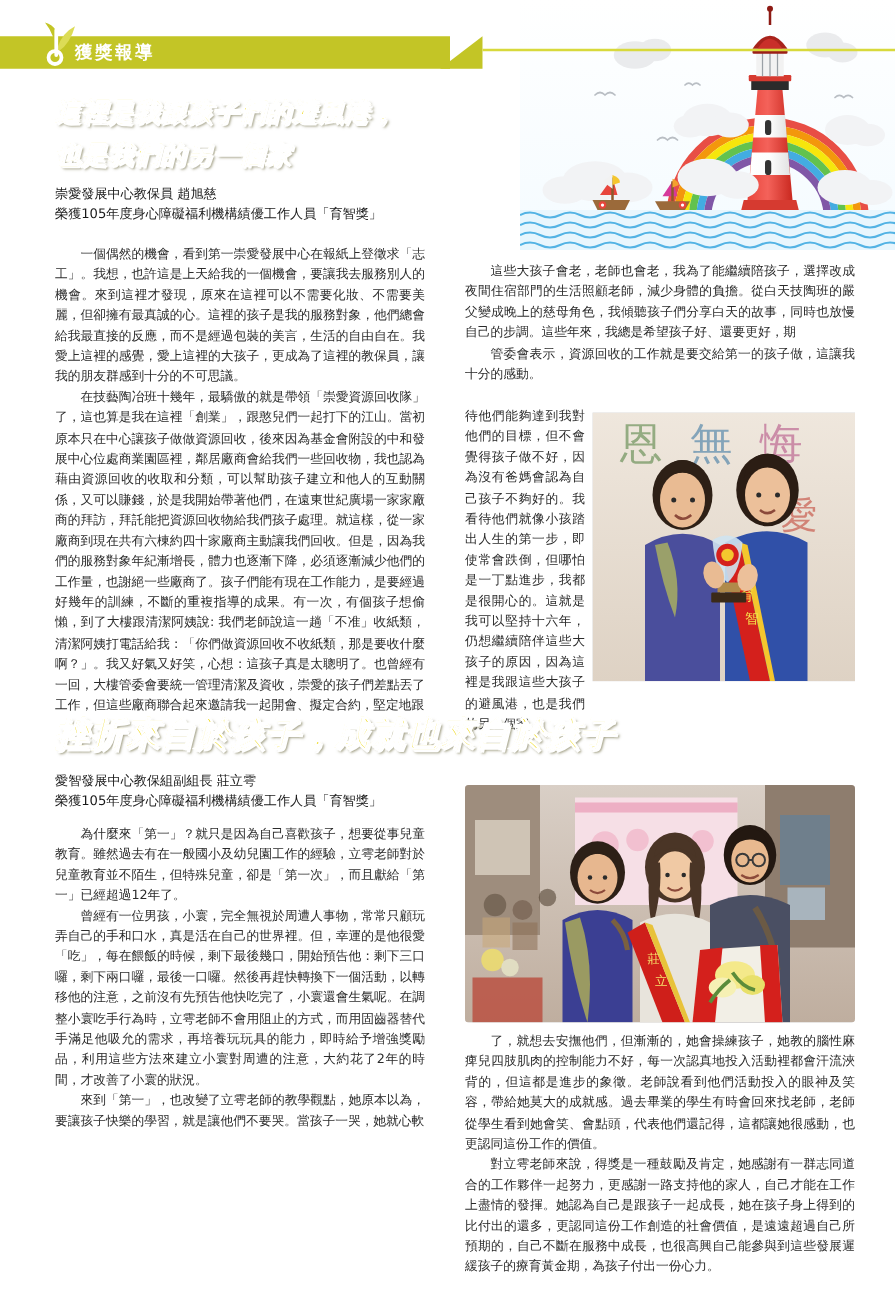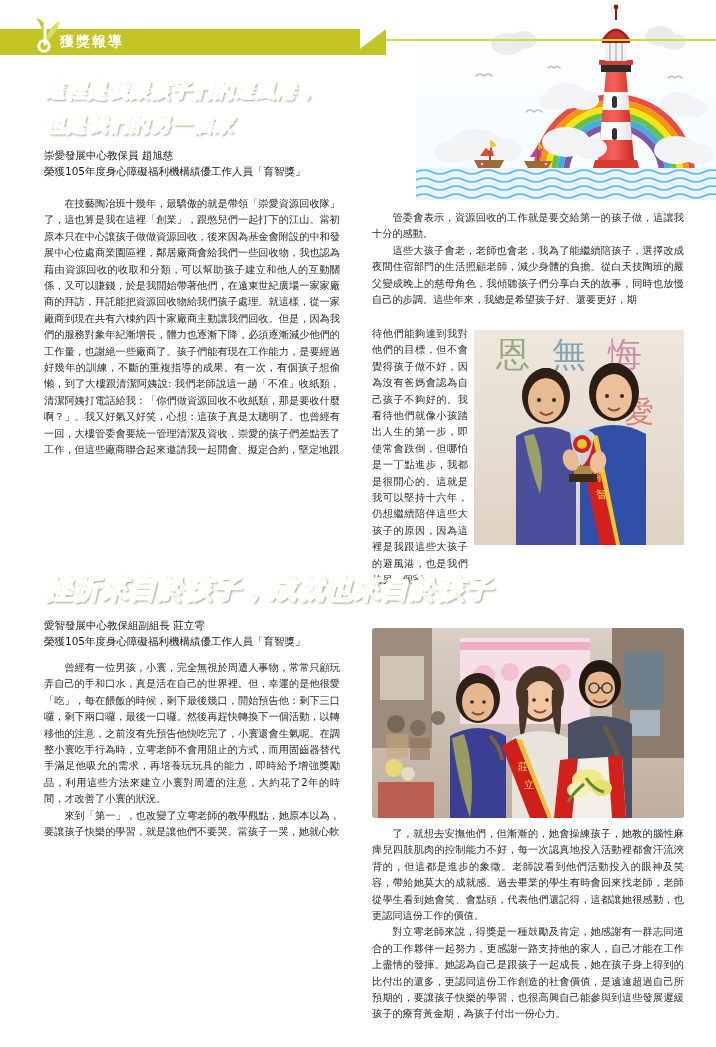--- a/index.html
+++ b/index.html
@@ -320,26 +320,27 @@
     <div class="ln">這裡是我跟孩子們的避風港，</div>
     <div class="ln">也是我們的另一個家</div>
   </div>
 
   <div class="byline" id="byline1">
     <div>崇愛發展中心教保員 趙旭慈</div>
     <div>榮獲105年度身心障礙福利機構績優工作人員「育智獎」</div>
   </div>
 
   <div class="col" id="a1-col-left">
+    <p>一個偶然的機會，看到第一崇愛發展中心在報紙上登徵求「志工」。我想，也許這是上天給我的一個機會，要讓我去服務別人的機會。來到這裡才發現，原來在這裡可以不需要化妝、不需要美麗，但卻擁有最真誠的心。這裡的孩子是我的服務對象，他們總會給我最直接的反應，而不是經過包裝的美言，生活的自由自在。我愛上這裡的感覺，愛上這裡的大孩子，更成為了這裡的教保員，讓我的朋友群感到十分的不可思議。</p>
     <p>在技藝陶冶班十幾年，最驕傲的就是帶領「崇愛資源回收隊」了，這也算是我在這裡「創業」，跟憨兒們一起打下的江山。當初原本只在中心讓孩子做做資源回收，後來因為基金會附設的中和發展中心位處商業園區裡，鄰居廠商會給我們一些回收物，我也認為藉由資源回收的收取和分類，可以幫助孩子建立和他人的互動關係，又可以賺錢，於是我開始帶著他們，在遠東世紀廣場一家家廠商的拜訪，拜託能把資源回收物給我們孩子處理。就這樣，從一家廠商到現在共有六棟約四十家廠商主動讓我們回收。但是，因為我們的服務對象年紀漸增長，體力也逐漸下降，必須逐漸減少他們的工作量，也謝絕一些廠商了。孩子們能有現在工作能力，是要經過好幾年的訓練，不斷的重複指導的成果。有一次，有個孩子想偷懶，到了大樓跟清潔阿姨說: 我們老師說這一趟「不准」收紙類，清潔阿姨打電話給我：「你們做資源回收不收紙類，那是要收什麼啊？」。我又好氣又好笑，心想：這孩子真是太聰明了。也曾經有一回，大樓管委會要統一管理清潔及資收，崇愛的孩子們差點丟了工作，但這些廠商聯合起來邀請我一起開會、擬定合約，堅定地跟</p>
   </div>
 
   <div class="col" id="a1-col-right">
+    <p>這些大孩子會老，老師也會老，我為了能繼續陪孩子，選擇改成夜間住宿部門的生活照顧老師，減少身體的負擔。從白天技陶班的嚴父變成晚上的慈母角色，我傾聽孩子們分享白天的故事，同時也放慢自己的步調。這些年來，我總是希望孩子好、還要更好，期</p>
     <p>管委會表示，資源回收的工作就是要交給第一的孩子做，這讓我十分的感動。</p>
-    <p>這些大孩子會老，老師也會老，我為了能繼續陪孩子，選擇改成夜間住宿部門的生活照顧老師，減少身體的負擔。從白天技陶班的嚴父變成晚上的慈母角色，我傾聽孩子們分享白天的故事，同時也放慢自己的步調。這些年來，我總是希望孩子好、還要更好，期</p>
   </div>
 
   <div class="col" id="a1-col-right-narrow">
     <p style="text-indent:0">待他們能夠達到我對他們的目標，但不會覺得孩子做不好，因為沒有爸媽會認為自己孩子不夠好的。我看待他們就像小孩踏出人生的第一步，即使常會跌倒，但哪怕是一丁點進步，我都是很開心的。這就是我可以堅持十六年，仍想繼續陪伴這些大孩子的原因，因為這裡是我跟這些大孩子的避風港，也是我們的另一個家。</p>
   </div>
 
   <div class="photo" id="photo1">
     <svg viewBox="0 0 210 215" xmlns="http://www.w3.org/2000/svg">
       <defs>
         <linearGradient id="bg1" x1="0" y1="0" x2="0" y2="1">
@@ -398,27 +399,28 @@
   <div class="headline2">
     <div class="ln">挫折來自於孩子，成就也來自於孩子</div>
   </div>
 
   <div class="byline" id="byline2">
     <div>愛智發展中心教保組副組長 莊立雩</div>
     <div>榮獲105年度身心障礙福利機構績優工作人員「育智獎」</div>
   </div>
 
   <div class="col" id="a2-col-left">
+    <p>為什麼來「第一」？就只是因為自己喜歡孩子，想要從事兒童教育。雖然過去有在一般國小及幼兒園工作的經驗，立雩老師對於兒童教育並不陌生，但特殊兒童，卻是「第一次」，而且獻給「第一」已經超過12年了。</p>
     <p>曾經有一位男孩，小寰，完全無視於周遭人事物，常常只顧玩弄自己的手和口水，真是活在自己的世界裡。但，幸運的是他很愛「吃」，每在餵飯的時候，剩下最後幾口，開始預告他：剩下三口囉，剩下兩口囉，最後一口囉。然後再趕快轉換下一個活動，以轉移他的注意，之前沒有先預告他快吃完了，小寰還會生氣呢。在調整小寰吃手行為時，立雩老師不會用阻止的方式，而用固齒器替代手滿足他吸允的需求，再培養玩玩具的能力，即時給予增強獎勵品，利用這些方法來建立小寰對周遭的注意，大約花了2年的時間，才改善了小寰的狀況。</p>
     <p>來到「第一」，也改變了立雩老師的教學觀點，她原本以為，要讓孩子快樂的學習，就是讓他們不要哭。當孩子一哭，她就心軟</p>
   </div>
 
   <div class="col" id="a2-col-right">
     <p>了，就想去安撫他們，但漸漸的，她會操練孩子，她教的腦性麻痺兒四肢肌肉的控制能力不好，每一次認真地投入活動裡都會汗流浹背的，但這都是進步的象徵。老師說看到他們活動投入的眼神及笑容，帶給她莫大的成就感。過去畢業的學生有時會回來找老師，老師從學生看到她會笑、會點頭，代表他們還記得，這都讓她很感動，也更認同這份工作的價值。</p>
-    <p>對立雩老師來說，得獎是一種鼓勵及肯定，她感謝有一群志同道合的工作夥伴一起努力，更感謝一路支持他的家人，自己才能在工作上盡情的發揮。她認為自己是跟孩子一起成長，她在孩子身上得到的比付出的還多，更認同這份工作創造的社會價值，是遠遠超過自己所預期的，要讓孩子快樂的學習，也很高興自己能參與到這些發展遲緩孩子的療育黃金期，為孩子付出一份心力。</p>
+    <p>對立雩老師來說，得獎是一種鼓勵及肯定，她感謝有一群志同道合的工作夥伴一起努力，更感謝一路支持他的家人，自己才能在工作上盡情的發揮。她認為自己是跟孩子一起成長，她在孩子身上得到的比付出的還多，更認同這份工作創造的社會價值，是遠遠超過自己所預期的，自己不斷在服務中成長，也很高興自己能參與到這些發展遲緩孩子的療育黃金期，為孩子付出一份心力。</p>
   </div>
 
   <div class="photo" id="photo2">
     <svg viewBox="0 0 312 190" xmlns="http://www.w3.org/2000/svg">
       <defs>
         <linearGradient id="hall" x1="0" y1="0" x2="0" y2="1">
           <stop offset="0" stop-color="#d9cfc6"></stop>
           <stop offset="1" stop-color="#bfae9f"></stop>
         </linearGradient>
       </defs>

